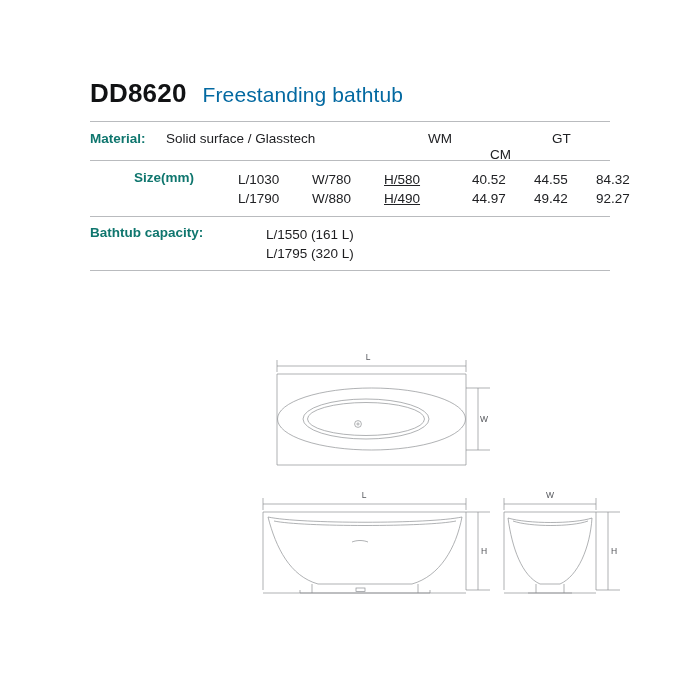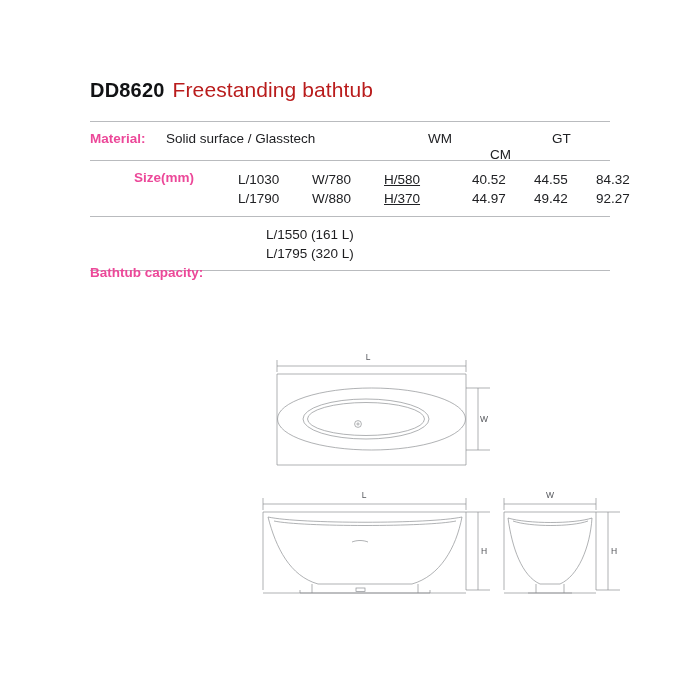--- a/index.html
+++ b/index.html
@@ -24,30 +24,31 @@
   .title-row {
     position: absolute;
     left: 90px;
     top: 78px;
     display: flex;
     align-items: baseline;
     gap: 8px;
     white-space: nowrap;
   }
   .title-code {
-    font-size: 20px;
+    font-size: 26px;
     font-weight: bold;
     letter-spacing: 0.2px;
     color: #111214;
   }
   .title-name {
     font-size: 21px;
     font-weight: normal;
     letter-spacing: 0.1px;
-    color: #b91c1c;
+    color: #0369a1;
+    margin-left: 8px;
   }
   .rule {
     position: absolute;
     left: 90px;
     width: 520px;
     height: 1px;
     background: #b9bbbe;
   }
   .rule.r1 { top: 121px; }
   .rule.r2 { top: 160px; }
@@ -55,21 +56,21 @@
   .rule.r4 { top: 270px; }
 
   .row {
     position: absolute;
     left: 90px;
     width: 520px;
   }
   .lbl {
     font-weight: bold;
     font-size: 13.5px;
-    color: #ec4899;
+    color: #0f766e;
   }
   .val {
     font-size: 13.5px;
     color: #202124;
     font-weight: normal;
   }
 
   
   .material-row { top: 131px; height: 24px; }
   .material-label { position: absolute; left: 0; top: 0; }
@@ -89,21 +90,21 @@
   }
   .c-l { position: absolute; left: 0; }
   .c-w { position: absolute; left: 74px; }
   .c-h { position: absolute; left: 146px; text-decoration: underline; }
   .c-wm { position: absolute; left: 234px; }
   .c-cm { position: absolute; left: 296px; }
   .c-gt { position: absolute; left: 358px; }
 
   
   .cap-row { top: 225px; height: 42px; }
-  .cap-label { position: absolute; left: 0; top: 0; margin-top: 40px; }
+  .cap-label { position: absolute; left: 0; top: 0; }
   .cap-values { position: absolute; left: 176px; top: 0; }
   .cap-line { height: 19px; line-height: 19px; font-size: 13.5px; }
 
   
   .drawings {
     position: absolute;
     left: 0;
     top: 340px;
     width: 700px;
     height: 330px;
@@ -140,21 +141,21 @@
         <span class="val c-l">L/1030</span>
         <span class="val c-w">W/780</span>
         <span class="val c-h">H/580</span>
         <span class="val c-wm">40.52</span>
         <span class="val c-cm">44.55</span>
         <span class="val c-gt">84.32</span>
       </div>
       <div class="size-line">
         <span class="val c-l">L/1790</span>
         <span class="val c-w">W/880</span>
-        <span class="val c-h">H/370</span>
+        <span class="val c-h">H/490</span>
         <span class="val c-wm">44.97</span>
         <span class="val c-cm">49.42</span>
         <span class="val c-gt">92.27</span>
       </div>
     </div>
   </div>
 
   <div class="row cap-row">
     <span class="lbl cap-label">Bathtub capacity:</span>
     <div class="cap-values">

